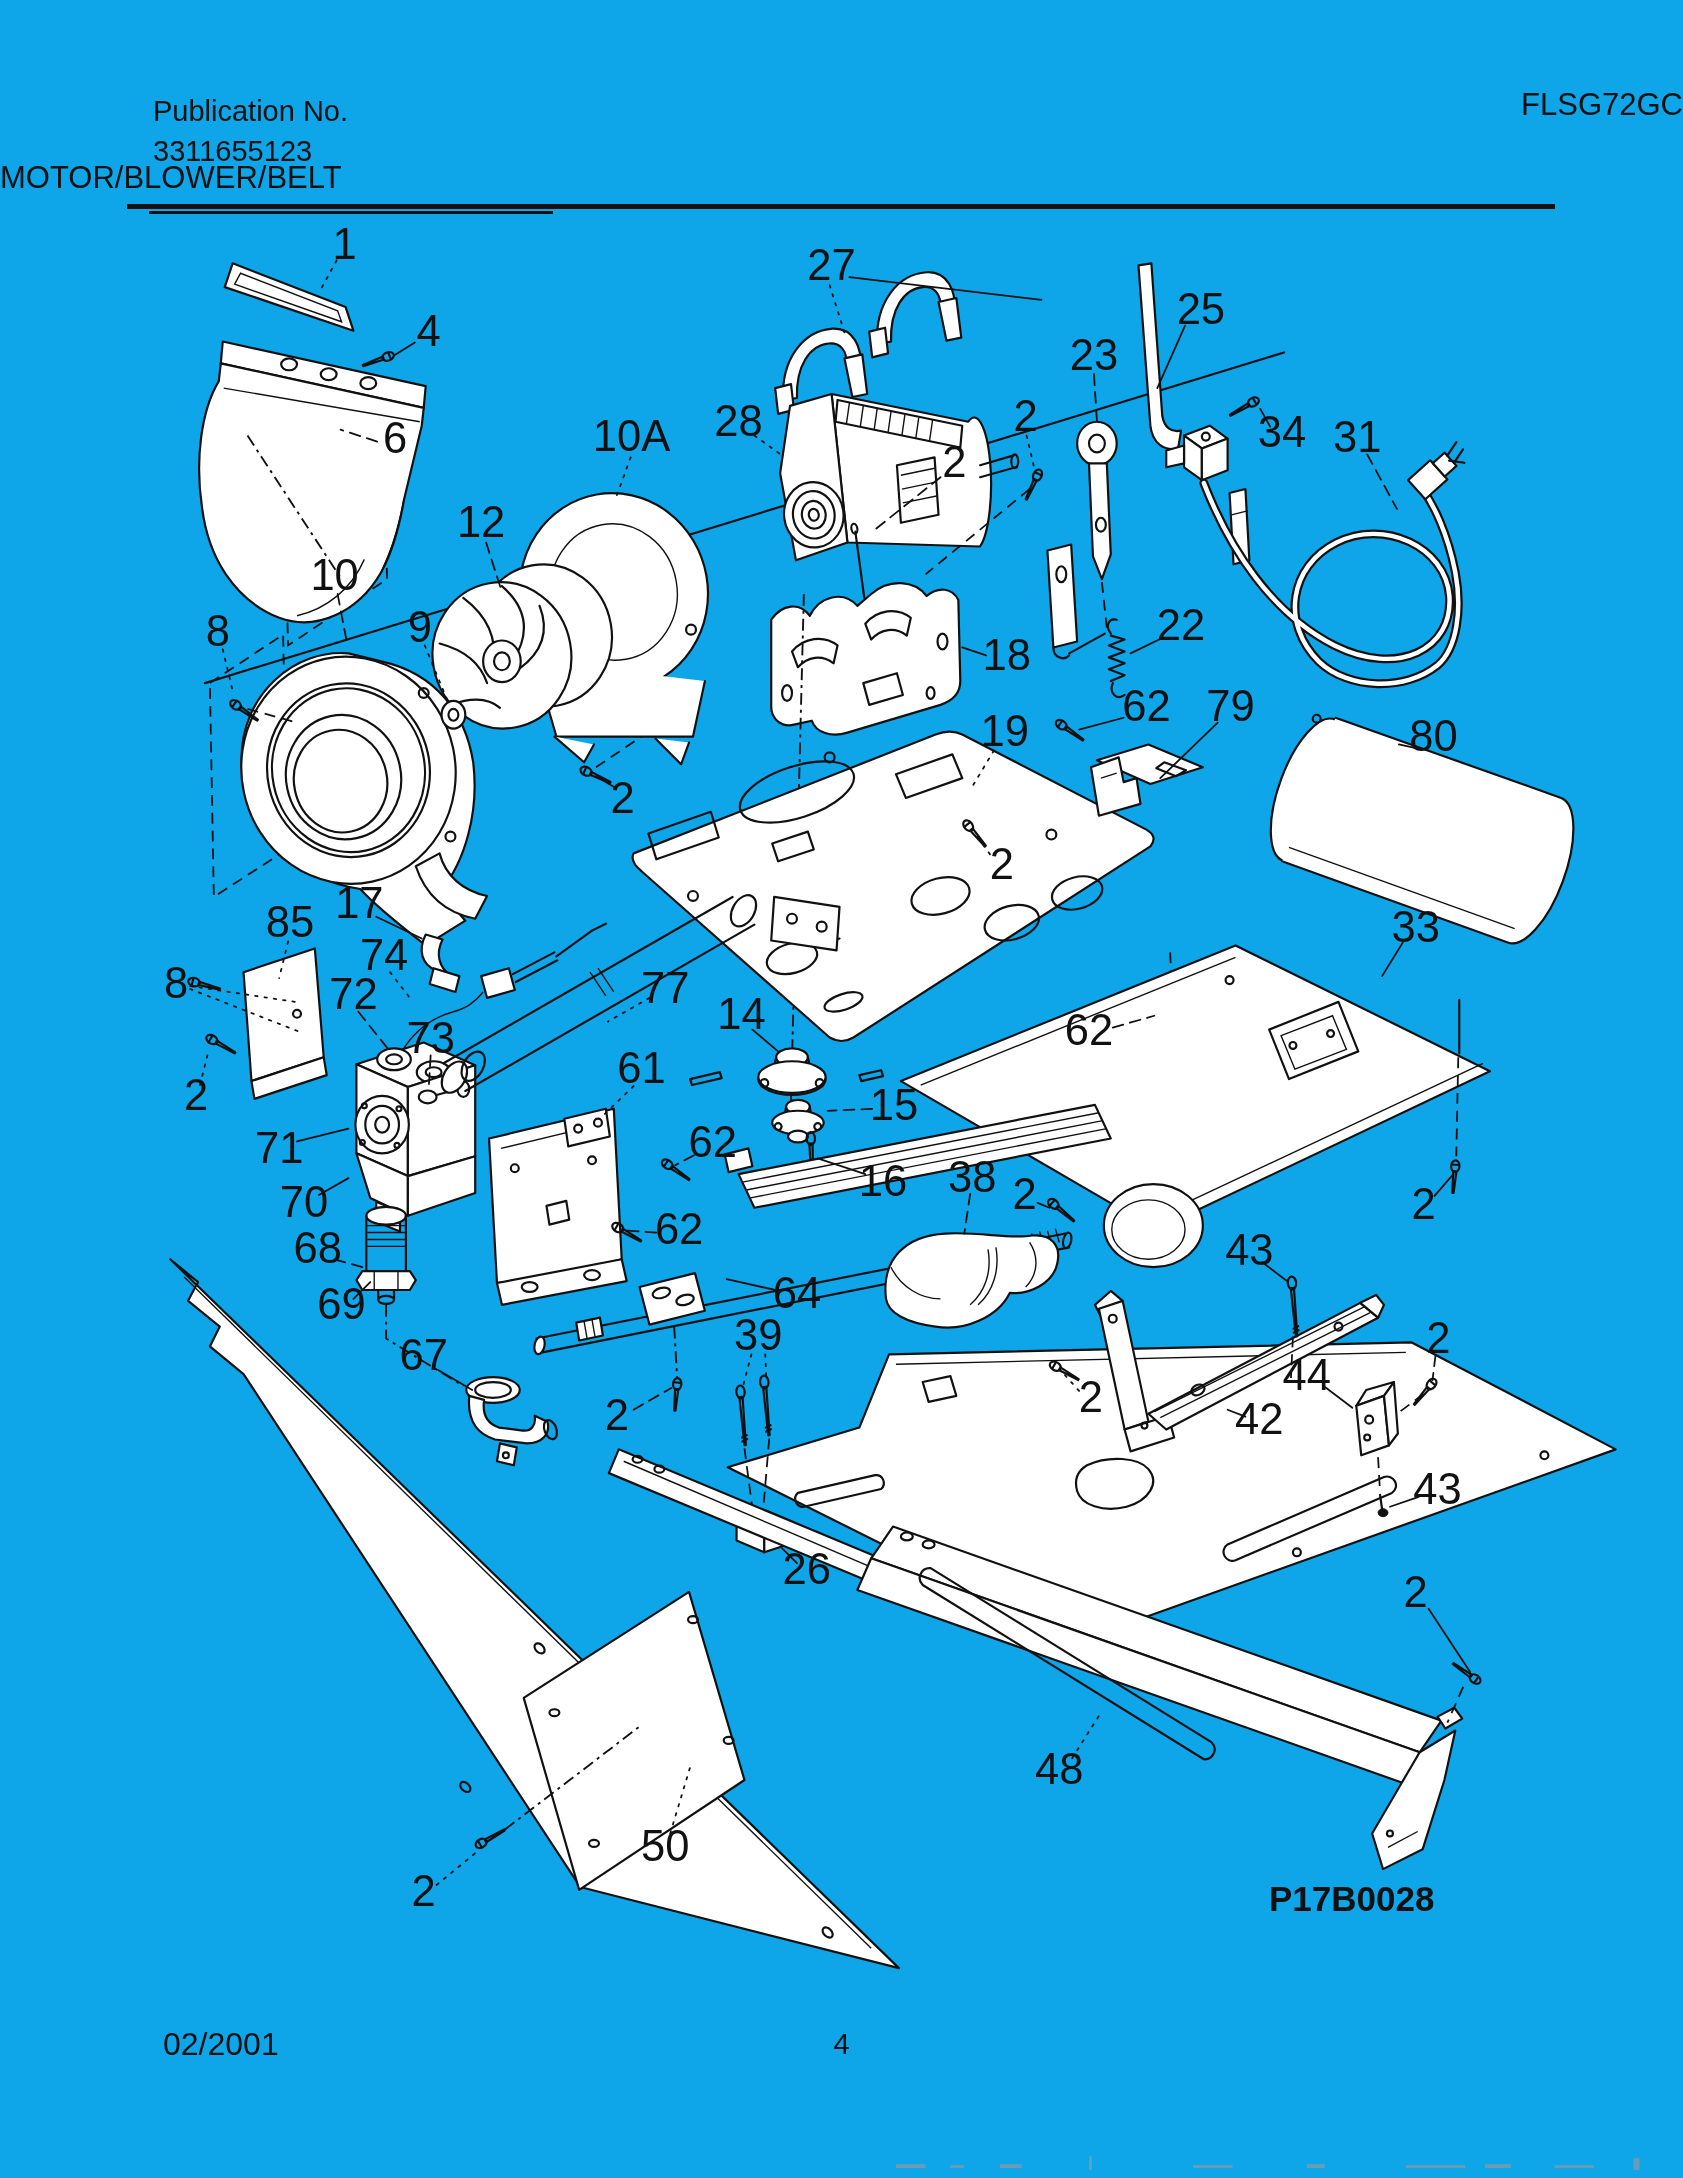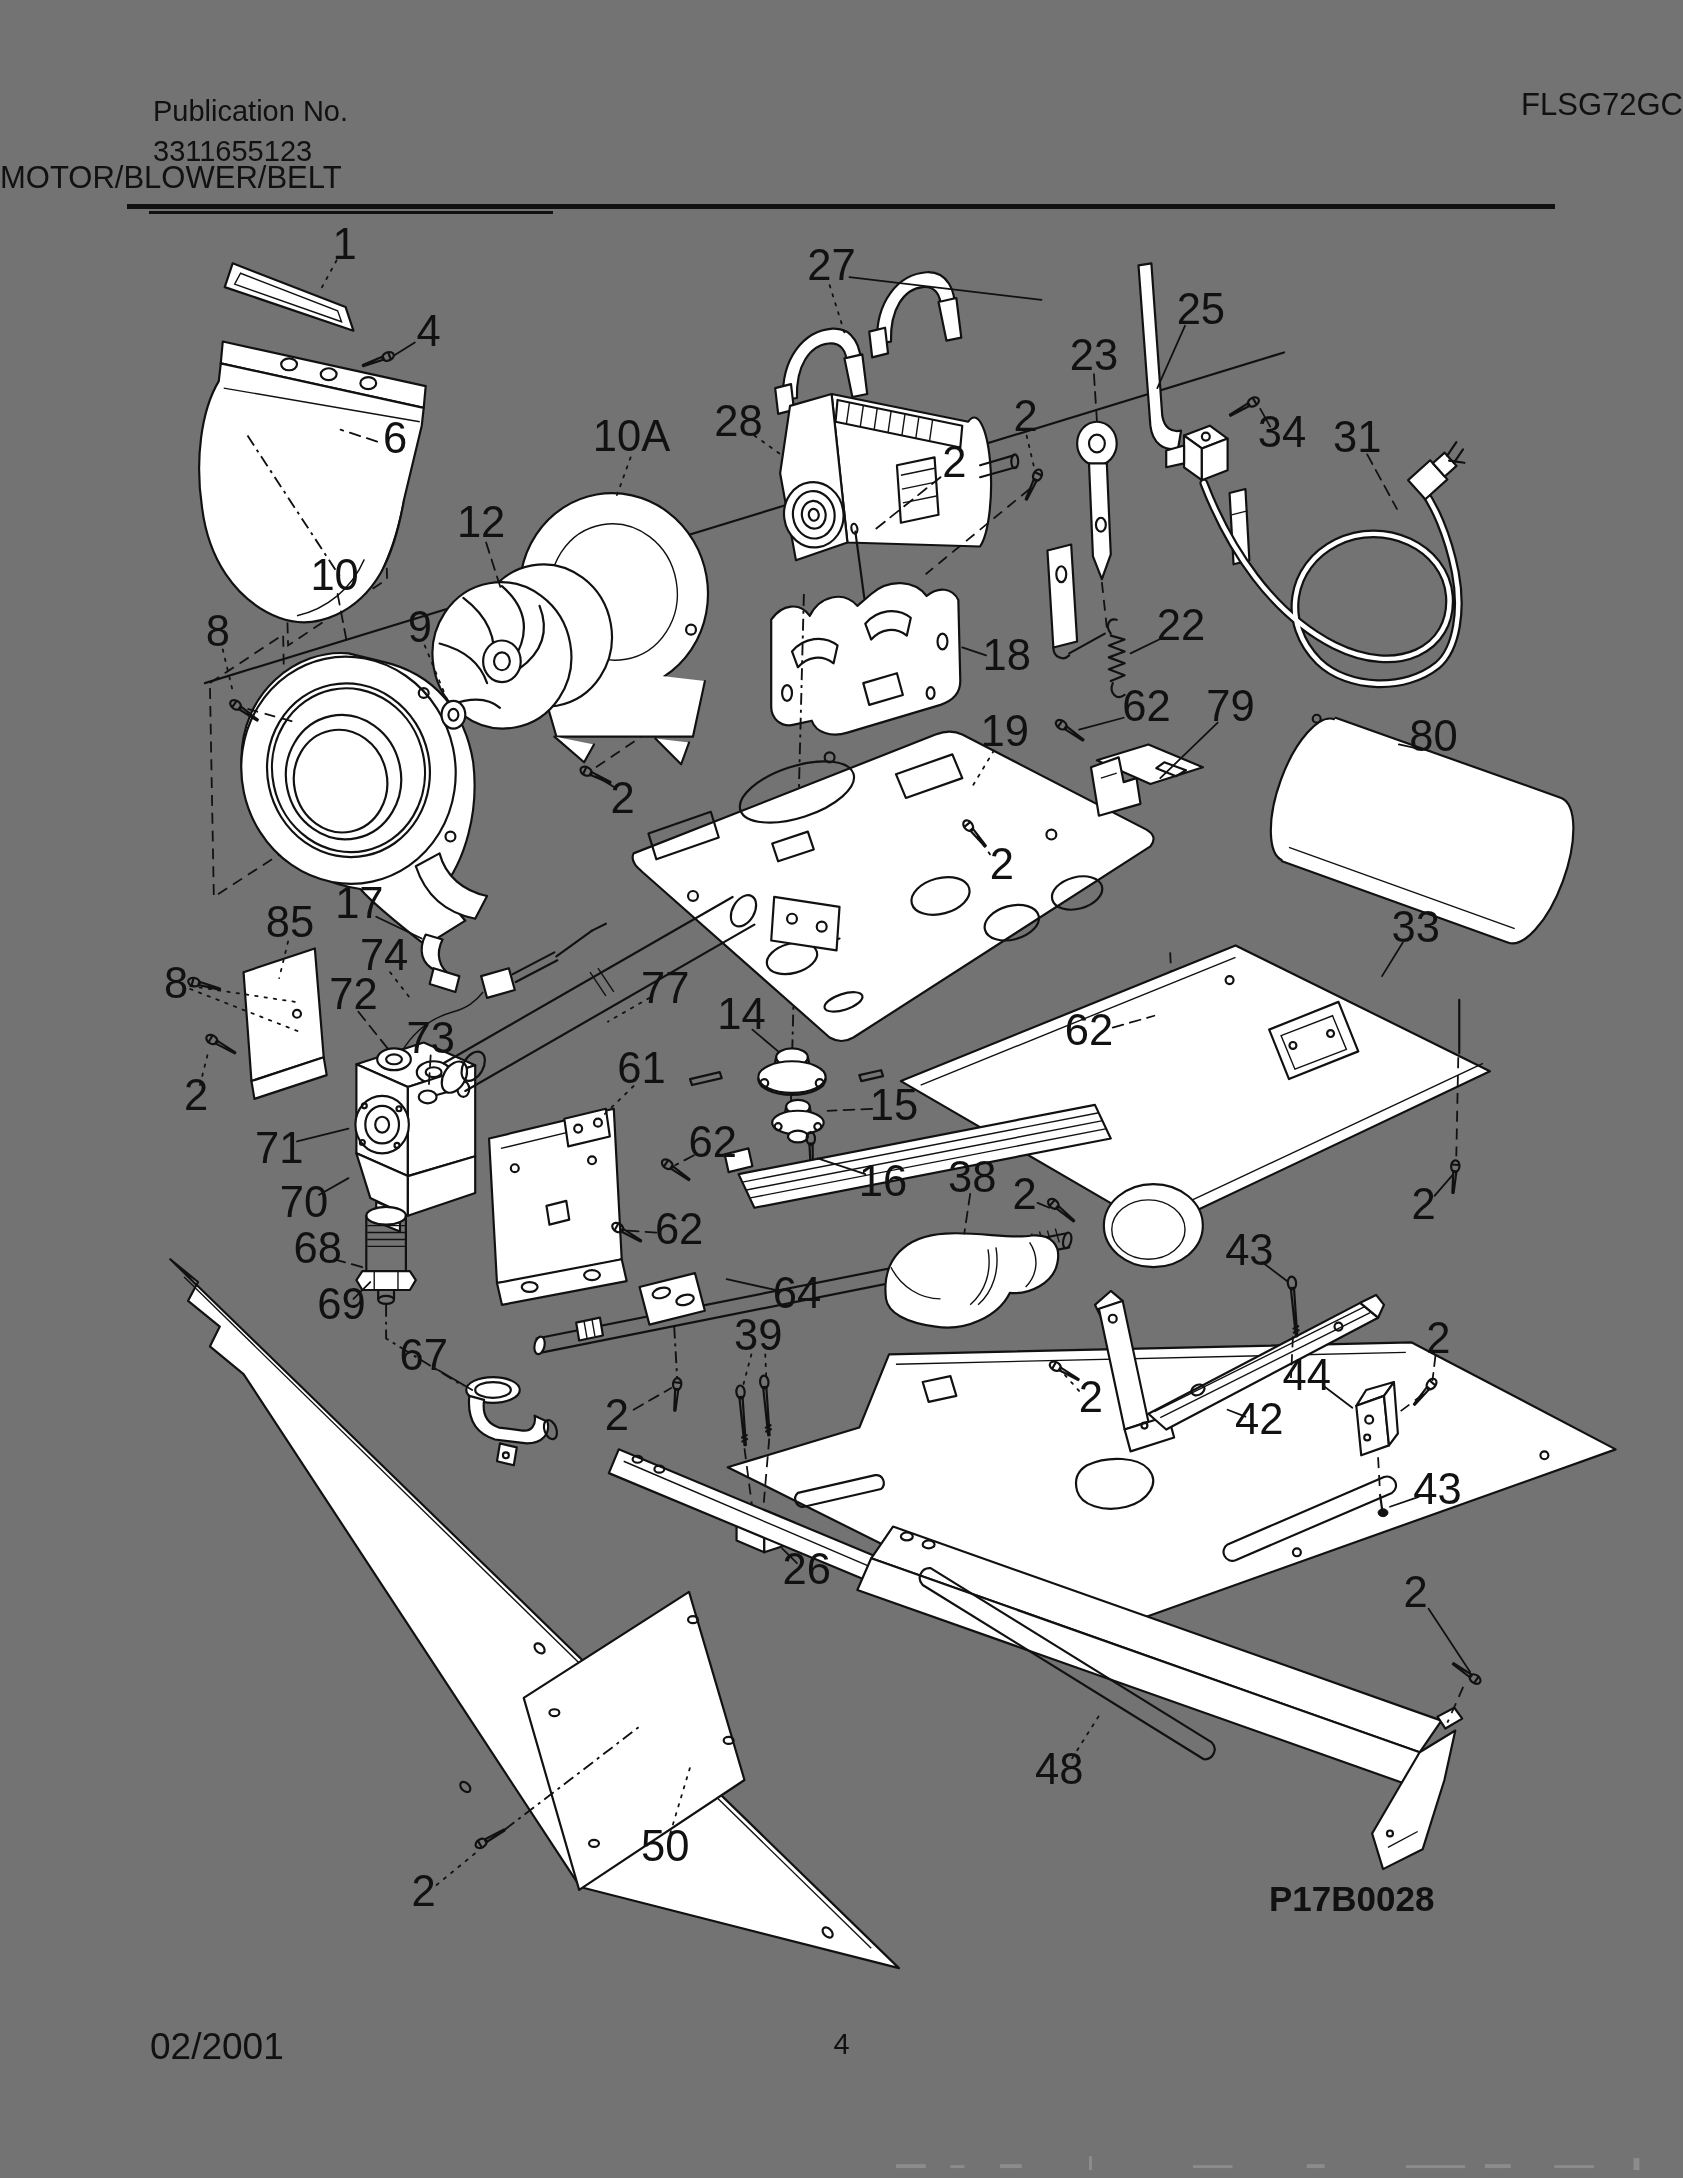--- a/index.html
+++ b/index.html
@@ -1,24 +1,24 @@
 <!DOCTYPE html>
 <html><head>
 <meta charset="utf-8">
 <style>
   html,body{margin:0;padding:0;background:#e8e8e8;}
-  .page{position:relative;width:1683px;height:2178px;background:#737373;overflow:hidden;
+  .page{position:relative;width:1683px;height:2178px;background:#0ea5e9;overflow:hidden;
         font-family:"Liberation Sans","DejaVu Sans",sans-serif;color:#111;}
   .hdr-left{position:absolute;left:153px;top:91px;font-size:29px;line-height:40px;}
   .hdr-model{position:absolute;left:0;top:87px;width:1683px;text-align:right;font-size:31px;}
   .hdr-section{position:absolute;left:0;top:160px;width:1683px;text-align:left;font-size:31px;}
   .hdr-rule{position:absolute;left:127px;top:204px;width:1428px;height:5px;background:#111;}
   .hdr-rule2{position:absolute;left:149px;top:211px;width:404px;height:3px;background:#111;}
   .fig-code{position:absolute;left:1269px;top:1879px;width:257px;font-size:35px;font-weight:bold;}
-  .ftr-date{position:absolute;left:150px;top:2026px;font-size:37px;}
+  .ftr-date{position:absolute;left:163px;top:2026px;font-size:32px;}
   .ftr-page{position:absolute;left:0;top:2028px;width:1683px;text-align:center;font-size:29px;}
   svg.diagram{position:absolute;left:0;top:0;}
   svg .ln{stroke:#111;fill:none;stroke-width:2.2;stroke-linejoin:round;stroke-linecap:round;}
   svg .wf{stroke:#111;fill:#fff;stroke-width:2.2;stroke-linejoin:round;stroke-linecap:round;}
   svg .thin{stroke:#111;fill:none;stroke-width:1.4;}
   svg .dsh{stroke:#111;fill:none;stroke-width:1.8;stroke-dasharray:11 7;}
   svg .ddot{stroke:#111;fill:none;stroke-width:1.9;stroke-dasharray:12 5 3 5;}
   svg .callout-text{font-family:"Liberation Sans","DejaVu Sans",sans-serif;font-size:44px;fill:#111;}
   svg .noise rect{fill:#9a9a9a;opacity:.65;}
 </style>

